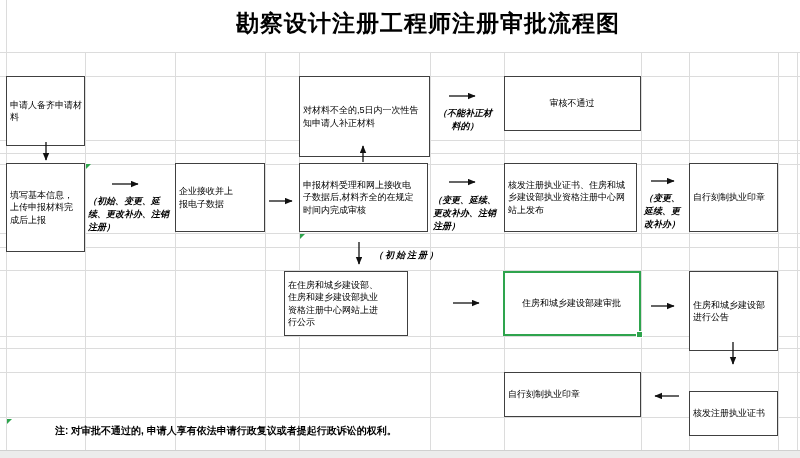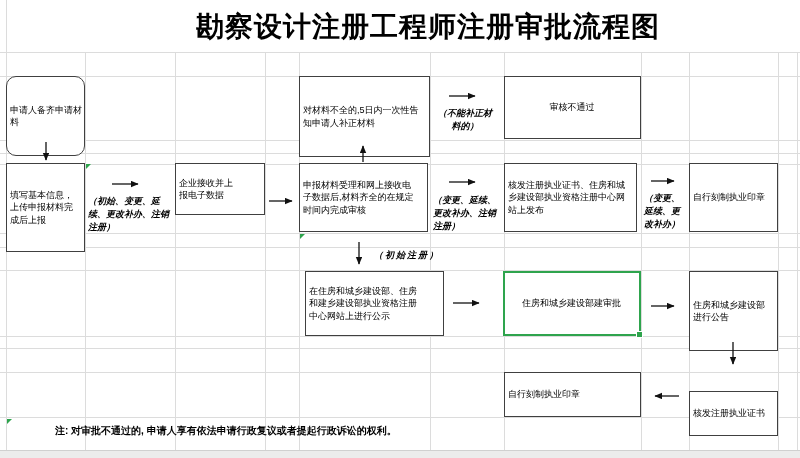--- a/index.html
+++ b/index.html
@@ -1,21 +1,21 @@
 <!DOCTYPE html>
 <html style="--sel: #2EA44D; --grid: #DCDCDC; --border: #404040;"><head>
 <meta charset="utf-8">
 <style>
   :root { --sel:#2EA44D; --grid:#DCDCDC; --border:#404040; }
   html,body{margin:0;padding:0;background:#fff;}
   .sheet{position:relative;width:800px;height:458px;background:#fff;overflow:hidden;
          font-family:"Liberation Sans","DejaVu Sans",sans-serif;color:#000;}
   .gline{position:absolute;background:var(--grid);}
   .title{position:absolute;top:8px;left:428px;transform:translateX(-50%);white-space:nowrap;
-         font-family:"Liberation Serif","DejaVu Serif",serif;font-weight:bold;font-size:28px;letter-spacing:1px;z-index:4;}
+         font-family:"Liberation Serif","DejaVu Serif",serif;font-weight:bold;font-size:23px;letter-spacing:1px;z-index:4;}
   .box{position:absolute;box-sizing:border-box;border:1px solid var(--border);background:#fff;
        font-size:9px;line-height:1.35;display:flex;align-items:center;z-index:2;
        padding:1px 4px 1px 3px;word-break:break-all;}
   .box.center{justify-content:center;text-align:center;}
   .box.selected{border:2px solid var(--sel);z-index:3;justify-content:center;}
   .handle{position:absolute;right:-4px;bottom:-4px;width:5px;height:5px;background:var(--sel);border:1px solid #fff;}
   .flow-label{position:absolute;z-index:3;font-family:"Liberation Serif","DejaVu Serif",serif;
               font-style:italic;font-weight:bold;font-size:9px;line-height:1.45;word-break:break-all;}
   .flow-label.center{text-align:center;}
   .nowrap{white-space:nowrap;letter-spacing:2px;}
@@ -51,31 +51,31 @@
       <div class="gline" style="left: 0px; top: 270px; width: 800px; height: 1px;"></div>
       <div class="gline" style="left: 0px; top: 336px; width: 800px; height: 1px;"></div>
       <div class="gline" style="left: 0px; top: 348px; width: 800px; height: 1px;"></div>
       <div class="gline" style="left: 0px; top: 372px; width: 800px; height: 1px;"></div>
       <div class="gline" style="left: 0px; top: 417px; width: 800px; height: 1px;"></div>
       <div class="gline" style="left: 0px; top: 450px; width: 800px; height: 1px;"></div>
     </div>
 
   <div class="title">勘察设计注册工程师注册审批流程图</div>
 
-  <div class="box" style="left:6px;top:76px;width:79px;height:80px;padding-right:0;border-radius:10px;">申请人备齐申请材料</div>
+  <div class="box" style="left:6px;top:76px;width:79px;height:70px;padding-right:0;">申请人备齐申请材料</div>
   <div class="box" style="left:299px;top:76px;width:131px;height:81px;padding-right:6px;">对材料不全的,5日内一次性告知申请人补正材料</div>
-  <div class="box center" style="left:504px;top:76px;width:137px;height:63px;">审核不通过</div>
+  <div class="box center" style="left:504px;top:76px;width:137px;height:55px;">审核不通过</div>
 
   <div class="box" style="left:6px;top:163px;width:79px;height:89px;padding-right:5px;">填写基本信息，上传申报材料完成后上报</div>
-  <div class="box" style="left:175px;top:163px;width:90px;height:52px;padding-right:28px;">企业接收并上报电子数据</div>
+  <div class="box" style="left:175px;top:163px;width:90px;height:69px;padding-right:28px;">企业接收并上报电子数据</div>
   <div class="box" style="left:299px;top:163px;width:129px;height:69px;padding-right:8px;">申报材料受理和网上接收电子数据后,材料齐全的在规定时间内完成审核</div>
   <div class="box" style="left:504px;top:163px;width:133px;height:69px;padding-right:6px;">核发注册执业证书、住房和城乡建设部执业资格注册中心网站上发布</div>
   <div class="box" style="left:689px;top:163px;width:89px;height:69px;">自行刻制执业印章</div>
 
-  <div class="box" style="left:305px;top:271px;width:139px;height:65px;padding-right:21px;">在住房和城乡建设部、住房和建乡建设部执业资格注册中心网站上进行公示</div>
+  <div class="box" style="left:284px;top:271px;width:124px;height:65px;padding-right:21px;">在住房和城乡建设部、住房和建乡建设部执业资格注册中心网站上进行公示</div>
   <div class="box selected" style="left:503px;top:271px;width:138px;height:65px;">
     <span>住房和城乡建设部建审批</span>
     <span class="handle"></span>
   </div>
   <div class="box" style="left:689px;top:271px;width:89px;height:80px;padding-right:4px;">住房和城乡建设部进行公告</div>
 
   <div class="box" style="left:504px;top:372px;width:137px;height:45px;">自行刻制执业印章</div>
   <div class="box" style="left:689px;top:372px;width:89px;height:45px;margin-top:19px;">核发注册执业证书</div>
 
   <div class="flow-label" style="left:88px;top:195px;width:84px;">（初始、变更、延续、更改补办、注销注册）</div>

